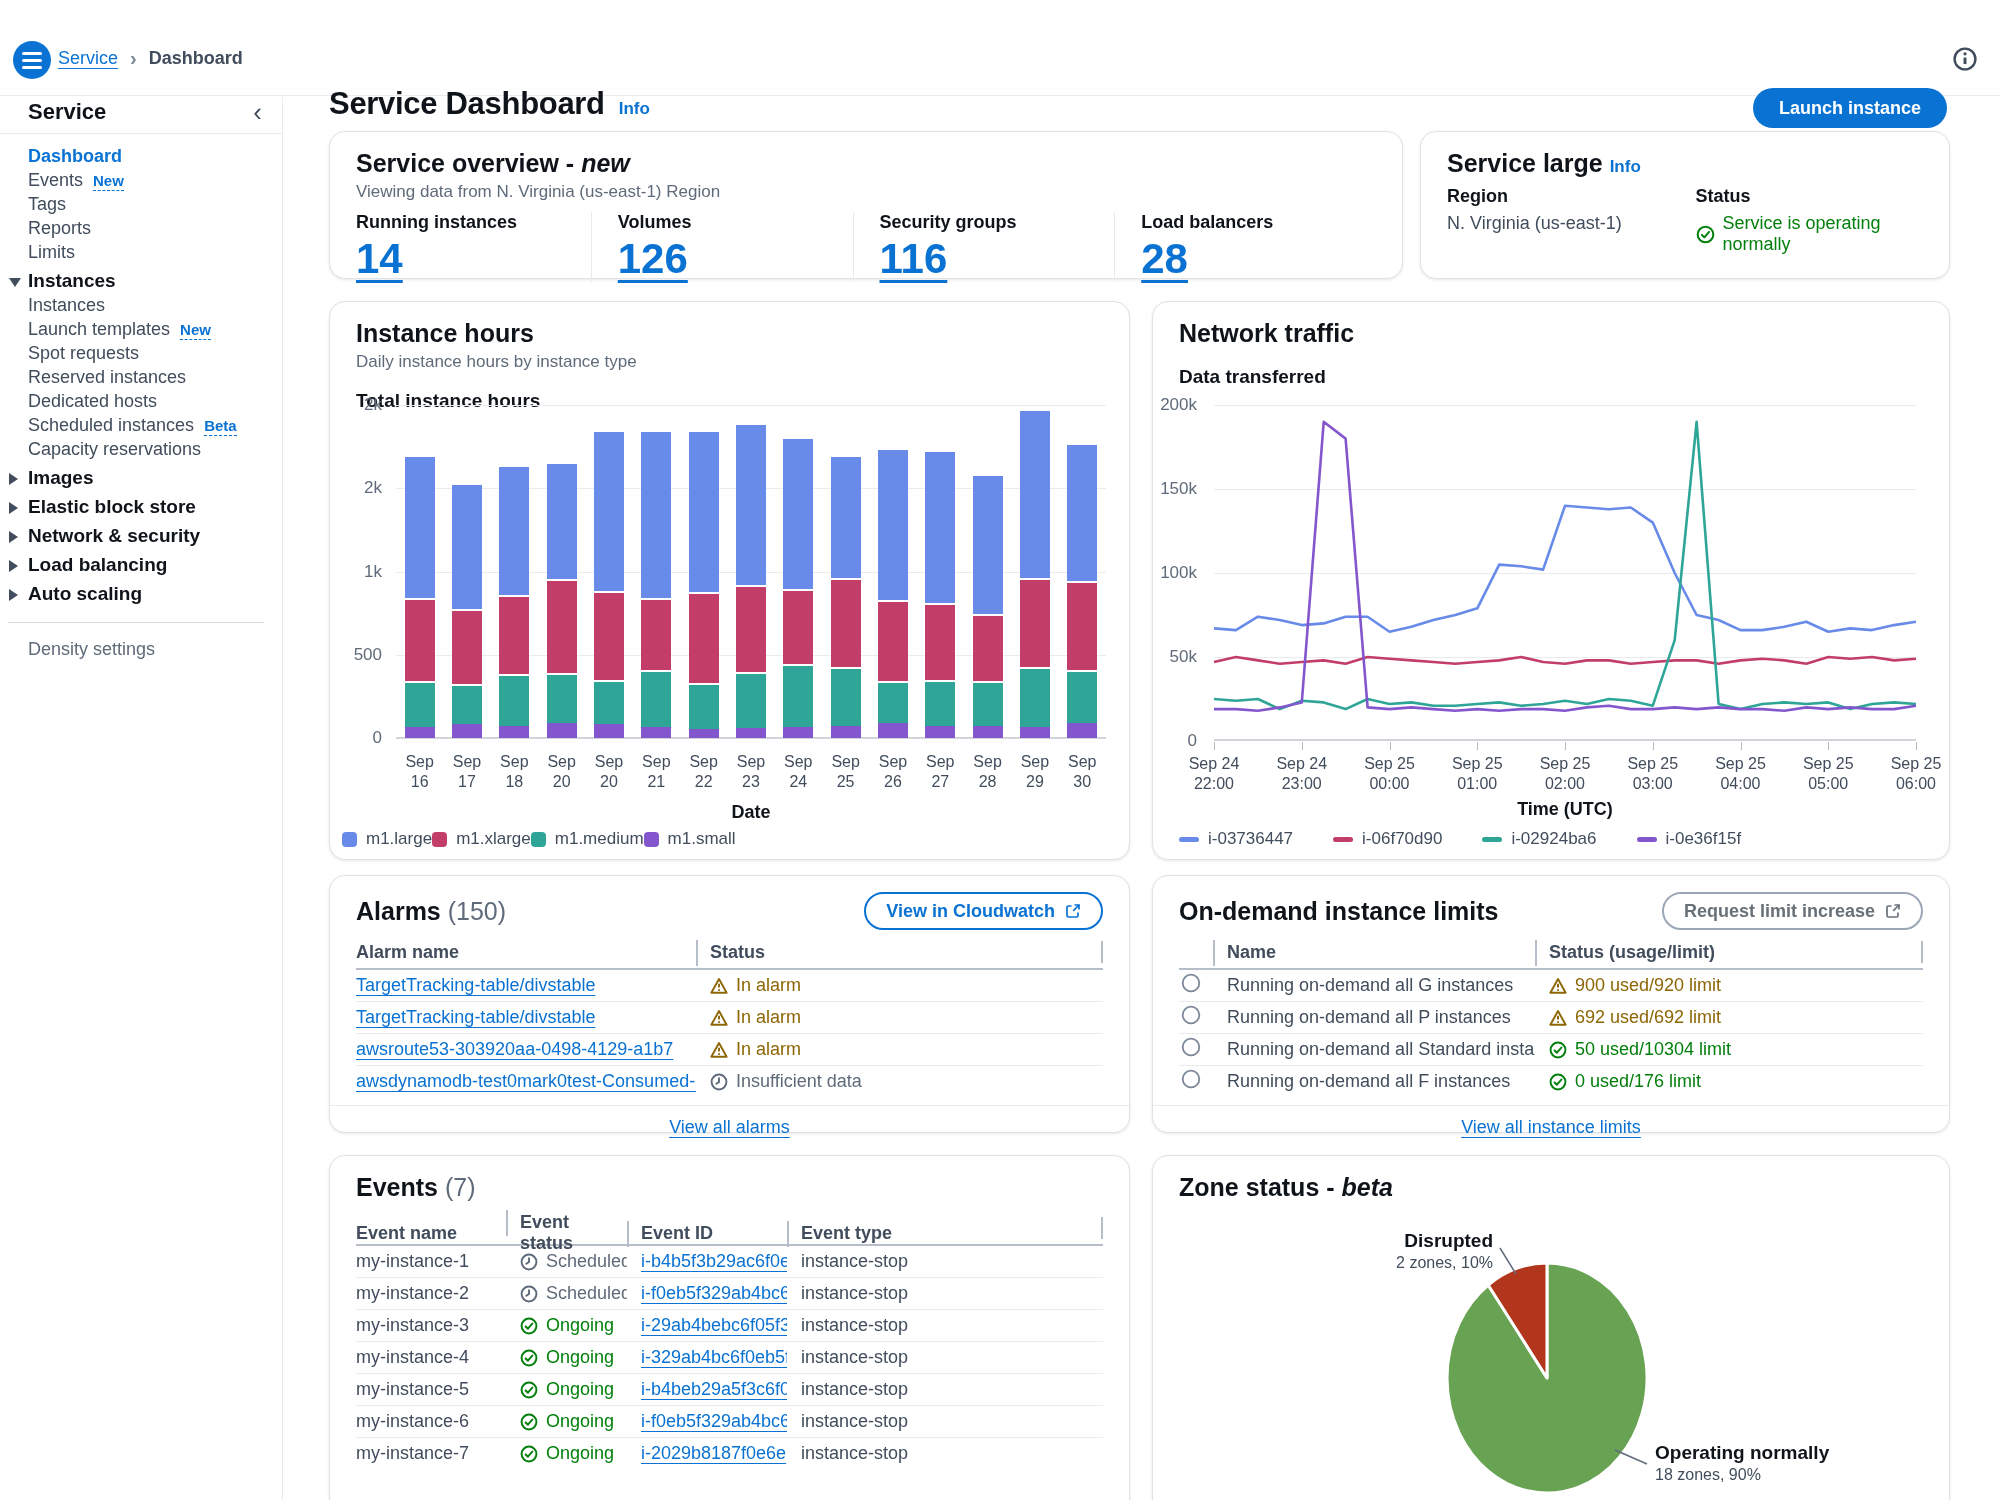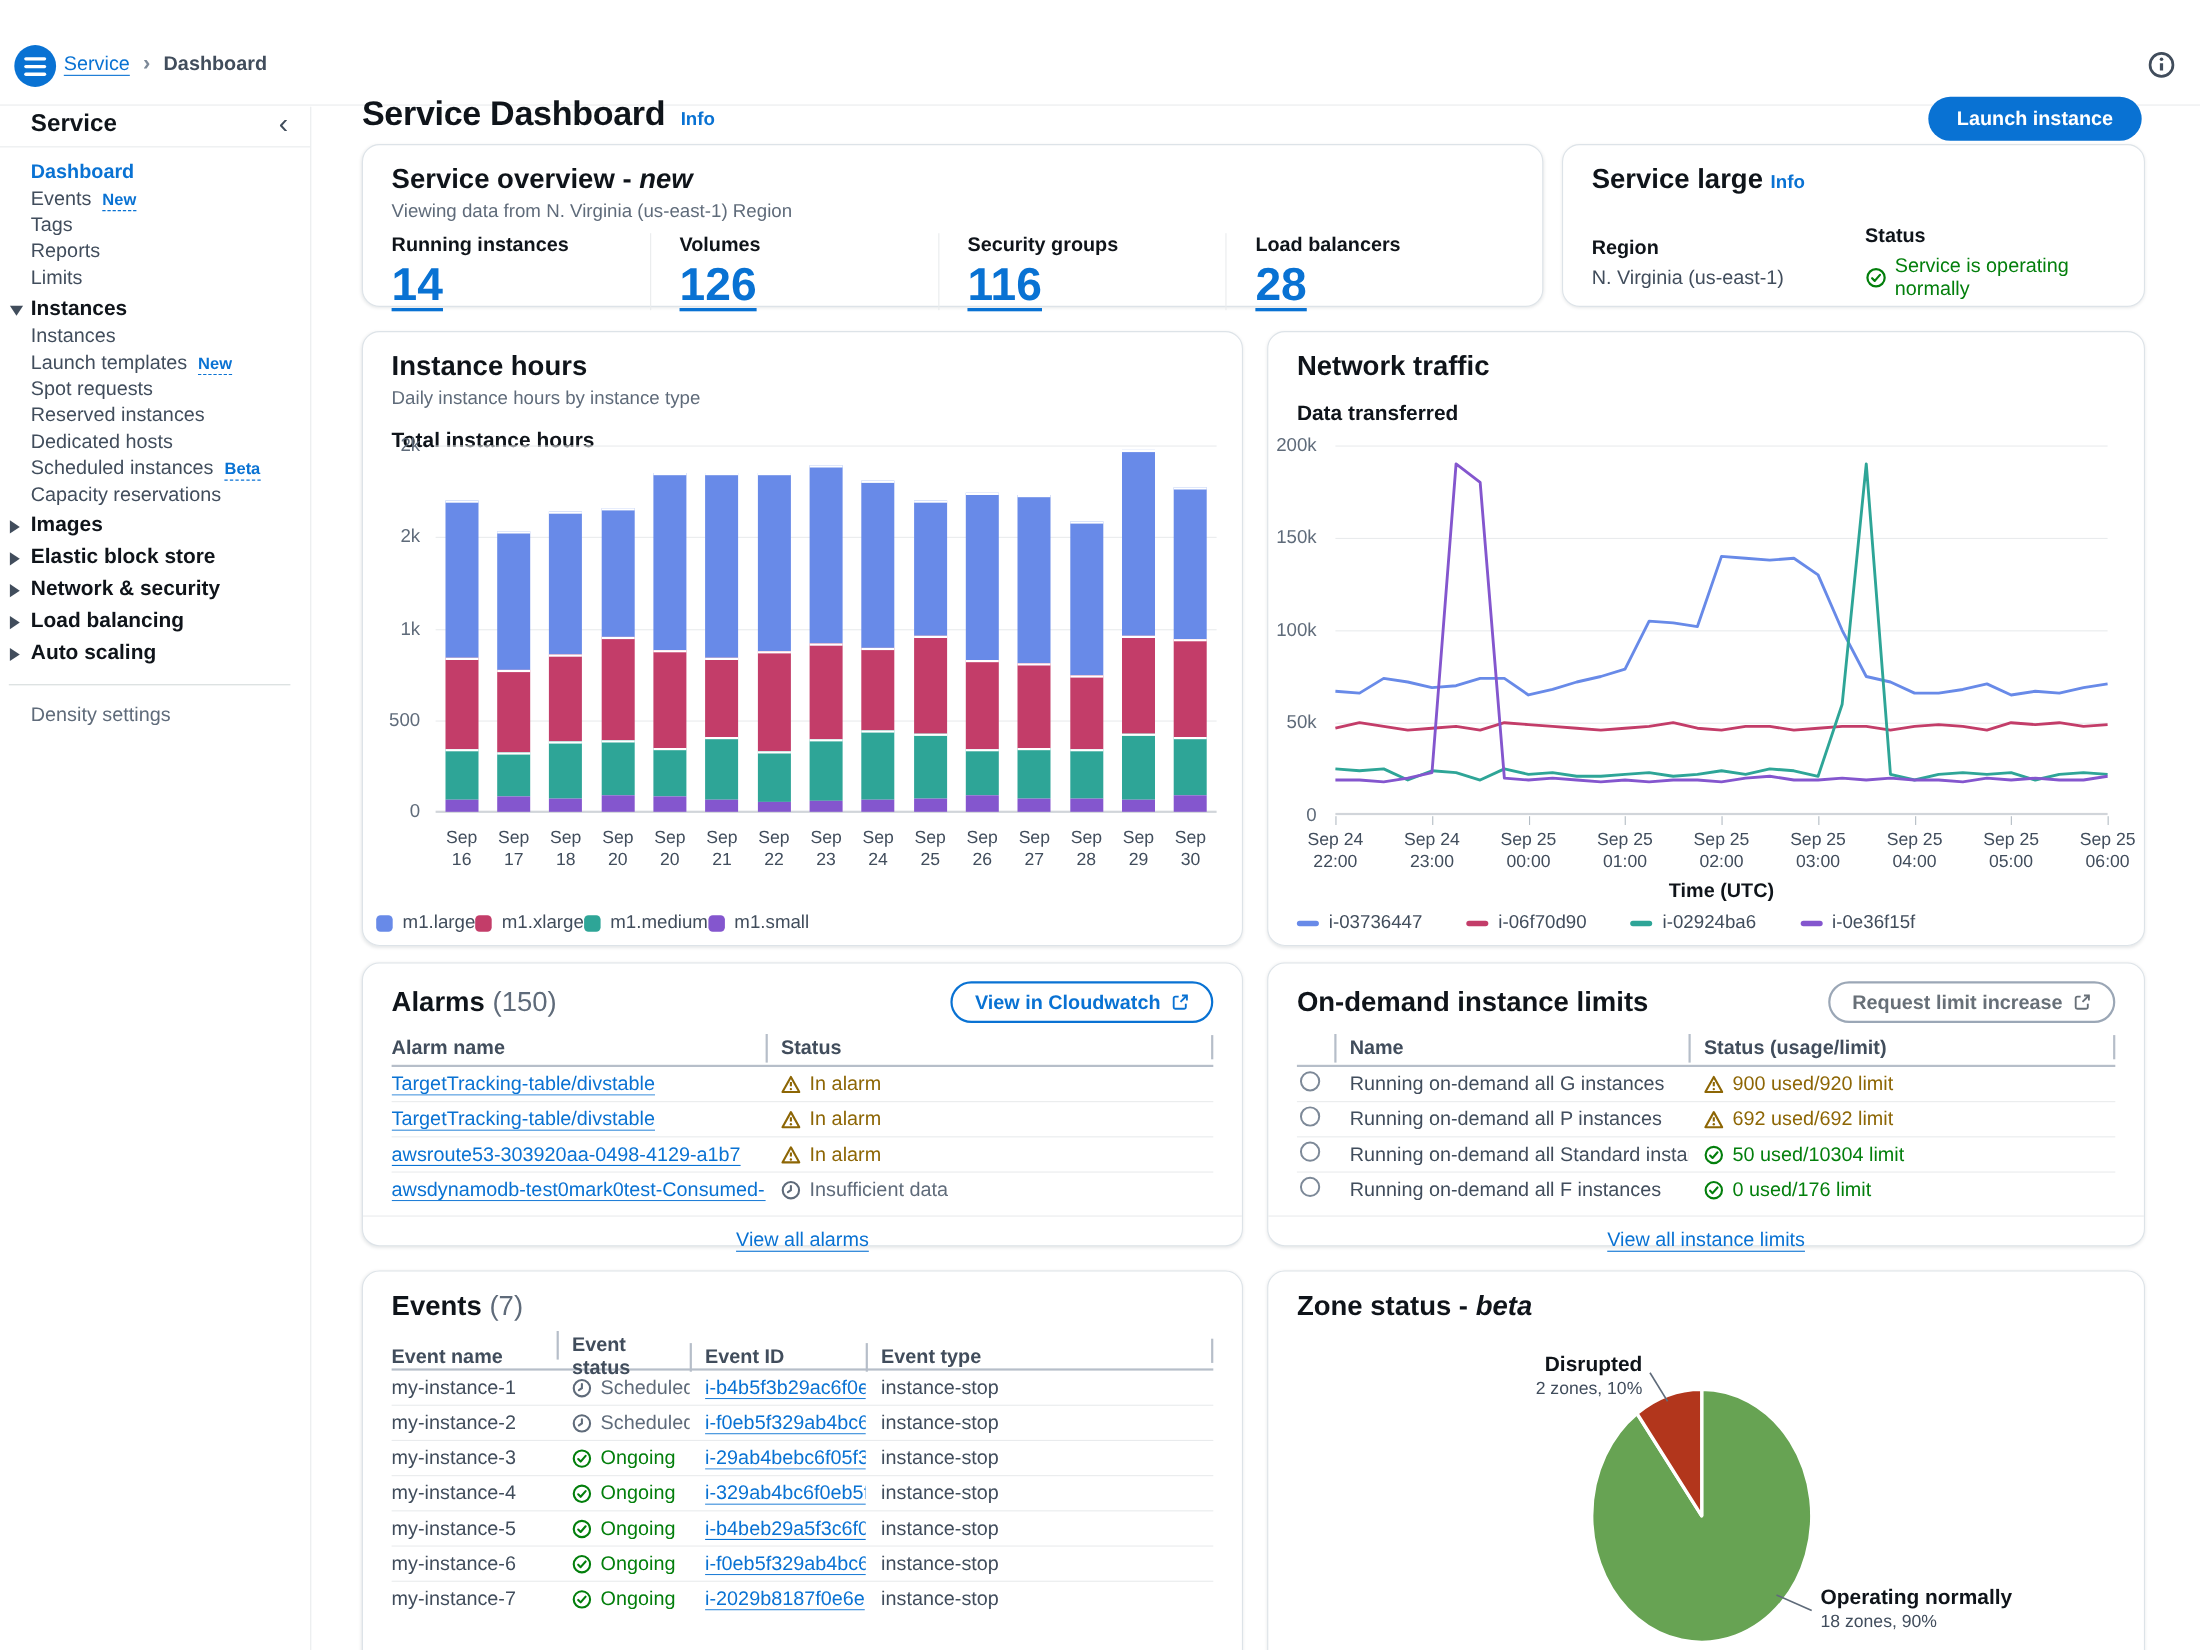--- a/index.html
+++ b/index.html
@@ -60,21 +60,21 @@
   #card-zone{left:1152px;top:1155px;width:798px;height:380px;}
 
   
   .metrics{display:flex;margin-top:10px;}
   .metric{flex:1;border-left:1px solid #e9ebed;padding-left:26px;}
   .metric:first-child{border-left:none;padding-left:0;}
   .metric-label{font-size:18px;font-weight:700;color:#0f141a;line-height:20px;}
   .metric-value{display:inline-block;margin-top:4px;font-size:42px;line-height:46px;font-weight:700;color:#0972d3;text-decoration:underline;text-decoration-thickness:3px;text-underline-offset:7px;cursor:pointer;}
 
   
-  .health-cols{display:flex;margin-top:23px;align-items:center;}
+  .health-cols{display:flex;margin-top:4px;}
   .hcol1{width:282px;}
   .hlabel{font-size:18px;font-weight:700;color:#0f141a;}
   .hval{margin-top:6px;font-size:18px;color:#414d5c;}
   .hval.ok{color:#037f0c;display:flex;align-items:center;gap:8px;}
 
   
   .plot{position:absolute;}
   .gridline{position:absolute;left:0;right:0;height:1px;background:#e9ebed;}
   .gridline.base{background:#d1d5da;height:2px;}
   .ytick{position:absolute;text-align:right;font-size:17px;color:#5f6b7a;}
@@ -420,20 +420,21 @@
       </div>
       <div class="xlab">
         <div>Sep</div>
         <div>29</div>
       </div>
       <div class="xlab">
         <div>Sep</div>
         <div>30</div>
       </div>
     </div>
+  <div class="axis-title" id="bar-date">Date</div>
   <div class="legend" id="bar-legend">
       <div class="leg-item">
         <span class="sw-sq" style="background: rgb(104, 138, 232);"></span>
         <span>m1.large</span>
       </div>
       <div class="leg-item">
         <span class="sw-sq" style="background: rgb(195, 61, 105);"></span>
         <span>m1.xlarge</span>
       </div>
       <div class="leg-item">

